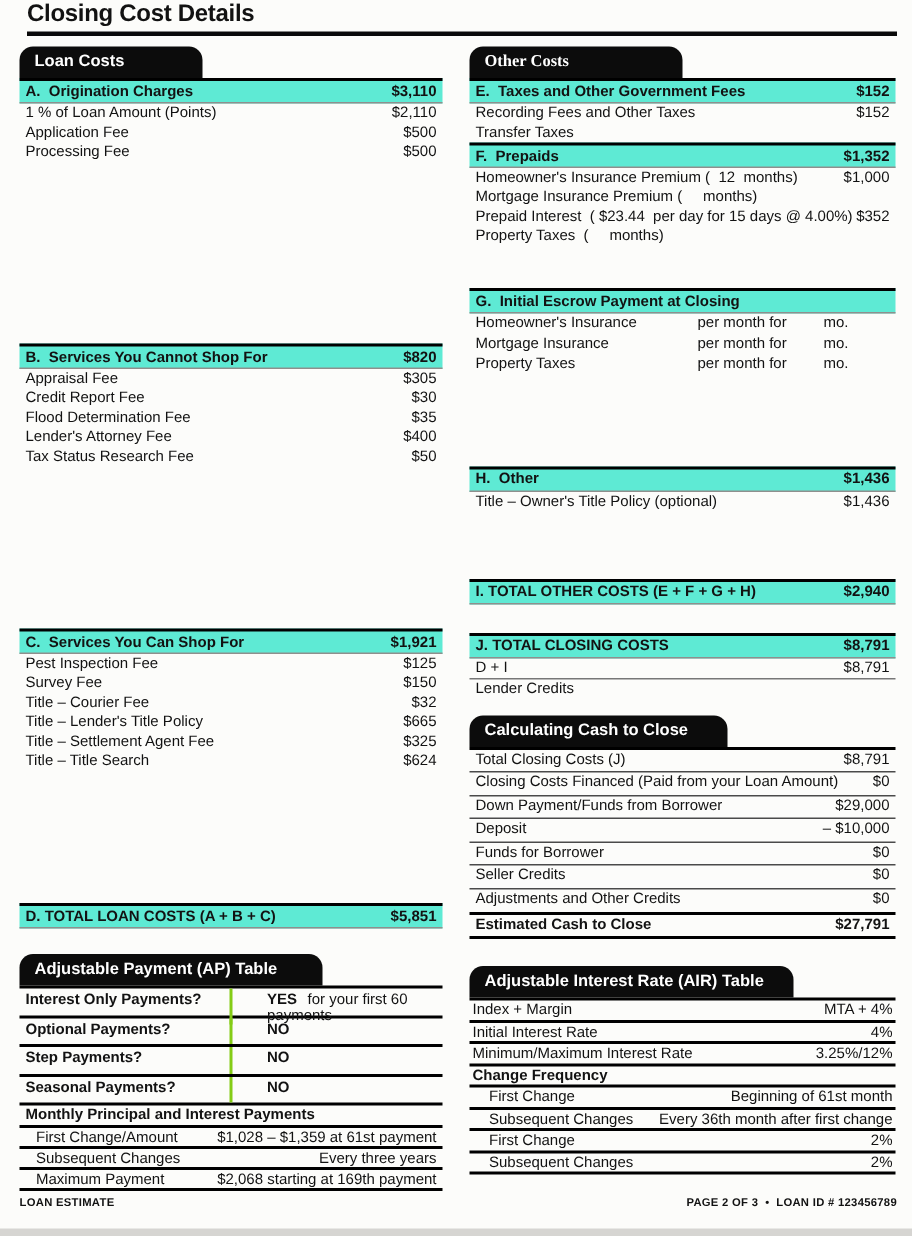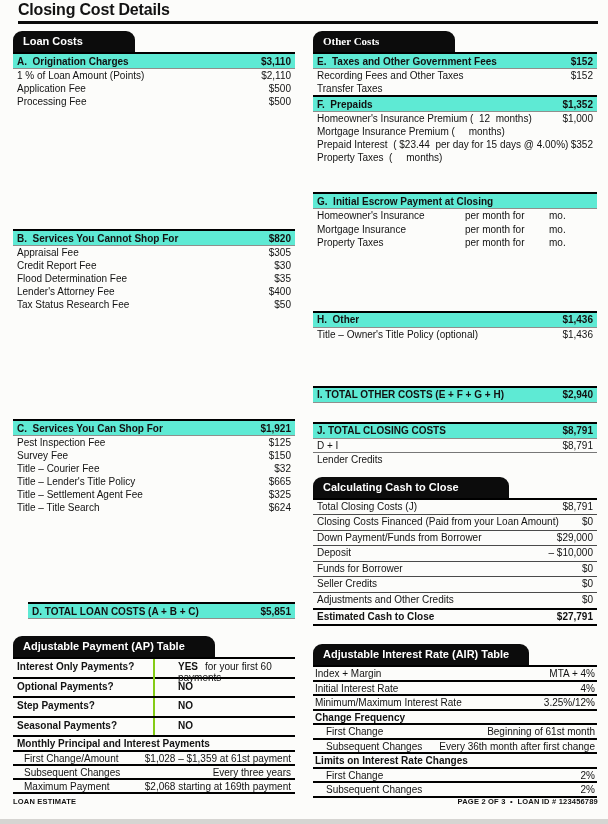--- a/index.html
+++ b/index.html
@@ -7,32 +7,32 @@
         font-family:"Liberation Sans",sans-serif;overflow:hidden;}
   .doc-title{position:absolute;left:18px;top:1px;font-size:16px;font-weight:bold;letter-spacing:-0.2px;}
   .title-rule{position:absolute;left:18px;top:21px;width:580px;height:3px;background:#0a0a0a;}
   .col{position:absolute;top:31px;}
   .col-left{left:13px;width:282px;}
   .col-right{left:313px;width:284px;}
   .tab{background:#0c0c0c;color:#fff;font-weight:bold;font-size:11px;height:21px;line-height:21px;
        padding:0 10px;border-radius:9px 9px 0 0;box-sizing:border-box;}
   .tab-loan{width:122px;}
   .tab-other{width:142px;font-family:Liberation Serif, serif;}
-  .tab-calc{width:196px;}
+  .tab-calc{width:172px;}
   .tab-ap{width:202px;}
   .tab-air{width:216px;}
   .sec-h{display:flex;justify-content:space-between;align-items:center;background:#5eead4;
          border-top:2.5px solid #000;border-bottom:1px solid #8f8f8d;height:17px;box-sizing:border-box;
          padding:0 4px;font-weight:bold;font-size:10px;}
   .item{display:flex;justify-content:space-between;font-size:10px;line-height:13px;padding:0 4px;}
   .item.ub{border-bottom:1px solid #777;}
   .escrow{display:grid;grid-template-columns:1fr 84px 44px;font-size:10px;line-height:13.5px;padding:0 4px;box-sizing:border-box;}
   .mt-b{margin-top:121px;}
   .mt-c{margin-top:108px;}
-  .mt-d{margin-top:88px;margin-left:15px;}
+  .mt-d{margin-top:88px;}
   .mt-aptab{margin-top:17px;}
   .mt-g{margin-top:28px;}
   .mt-h{margin-top:61px;}
   .mt-i{margin-top:45px;}
   .mt-j{margin-top:19px;}
   .mt-calctab{margin-top:11px;}
   .mt-airtab{margin-top:18px;}
   .cash-table{border-top:2.5px solid #000;border-bottom:2.5px solid #000;}
   .cash-row{display:flex;justify-content:space-between;align-items:center;font-size:10px;height:15.5px;
             line-height:14px;border-bottom:1px solid #4a4a4a;padding:0 4px;box-sizing:border-box;}
@@ -329,23 +329,20 @@
         <span>Change Frequency</span>
       </div>
       <div class="air-row">
         <span class="air-indent">First Change</span>
         <span>Beginning of 61st month</span>
       </div>
       <div class="air-row">
         <span class="air-indent">Subsequent Changes</span>
         <span>Every 36th month after first change</span>
       </div>
-      <div class="air-row air-sub">
-        <span>Limits on Interest Rate Changes</span>
-      </div>
       <div class="air-row">
         <span class="air-indent">First Change</span>
         <span>2%</span>
       </div>
       <div class="air-row">
         <span class="air-indent">Subsequent Changes</span>
         <span>2%</span>
       </div>
     </div>
   </div>

